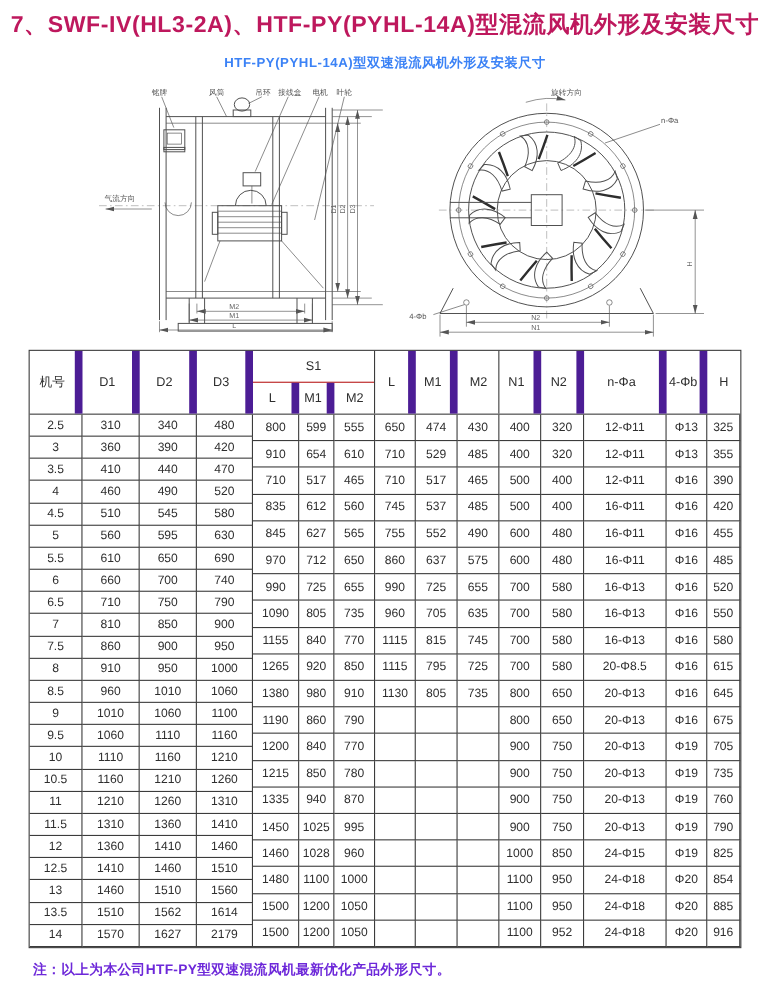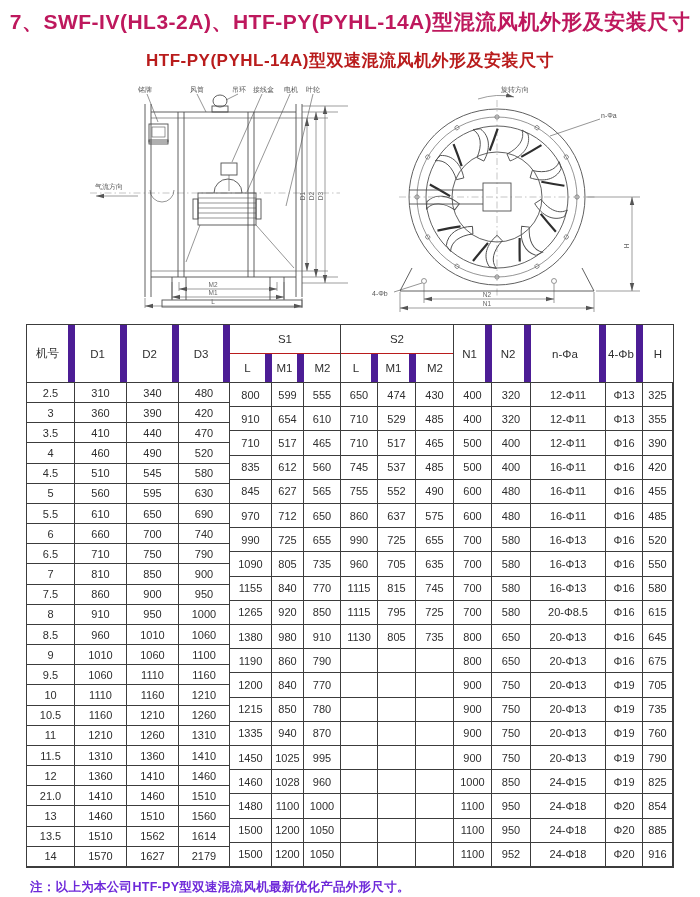--- a/index.html
+++ b/index.html
@@ -1,18 +1,18 @@
 <!DOCTYPE html>
 <html><head>
 <meta charset="utf-8">
 <style>
   html,body{margin:0;padding:0;background:#ffffff;}
   body{width:700px;height:897px;overflow:hidden;font-family:"Liberation Sans","DejaVu Sans",sans-serif;color:#222;}
   .title{margin-top:8px;text-align:center;font-size:21px;font-weight:700;color:#be185d;letter-spacing:0.5px;}
-  .subtitle{margin-top:13px;text-align:center;font-size:17px;font-weight:700;color:#b91c1c;letter-spacing:0.5px;}
+  .subtitle{margin-top:13px;text-align:center;font-size:12px;font-weight:700;color:#3b82f6;letter-spacing:0.5px;}
   .drawings{position:relative;width:700px;height:240px;margin-top:6px;}
   svg .ln{stroke:#4f4f4f;stroke-width:0.9;fill:none;}
   svg .th1{stroke:#4f4f4f;stroke-width:0.6;fill:none;}
   svg .dim{stroke:#5a5a5a;stroke-width:0.6;fill:none;}
   svg .cl{stroke:#8a8a8a;stroke-width:0.5;fill:none;stroke-dasharray:7 3 1.5 3;}
   svg .dk{stroke:#2e2e2e;stroke-width:2.2;fill:none;}
   svg text{fill:#555;stroke:none;font-size:7px;font-family:"Liberation Sans","DejaVu Sans",sans-serif;}
   svg text.dimtx{font-size:6.5px;fill:#666;}
   
   .dimtable{width:648px;margin:6px auto 0 auto;border:1px solid #3c3c3c;box-sizing:border-box;}
@@ -226,21 +226,20 @@
     <div class="th w-d3">D3</div>
     <div class="thgroup w-s1">
       <div class="gtop">S1</div>
       <div class="gsub">
         <div class="th sw42">L</div>
         <div class="th sw32">M1</div>
         <div class="th sw37 lastsub">M2</div>
       </div>
     </div>
     <div class="thgroup w-s2">
-      <div class="gtop">S2</div>
       <div class="gsub">
         <div class="th sw37">L</div>
         <div class="th sw38">M1</div>
         <div class="th sw38 lastsub">M2</div>
       </div>
     </div>
     <div class="th w-n1">N1</div>
     <div class="th w-n2">N2</div>
     <div class="th w-na">n-Φa</div>
     <div class="th w-4b">4-Φb</div>
@@ -321,21 +320,21 @@
         <div class="cell">1260</div>
         <div class="cell">1310</div>
         <div class="cell">11.5</div>
         <div class="cell">1310</div>
         <div class="cell">1360</div>
         <div class="cell">1410</div>
         <div class="cell">12</div>
         <div class="cell">1360</div>
         <div class="cell">1410</div>
         <div class="cell">1460</div>
-        <div class="cell">21.0</div>
+        <div class="cell">12.5</div>
         <div class="cell">1410</div>
         <div class="cell">1460</div>
         <div class="cell">1510</div>
         <div class="cell">13</div>
         <div class="cell">1460</div>
         <div class="cell">1510</div>
         <div class="cell">1560</div>
         <div class="cell">13.5</div>
         <div class="cell">1510</div>
         <div class="cell">1562</div>

